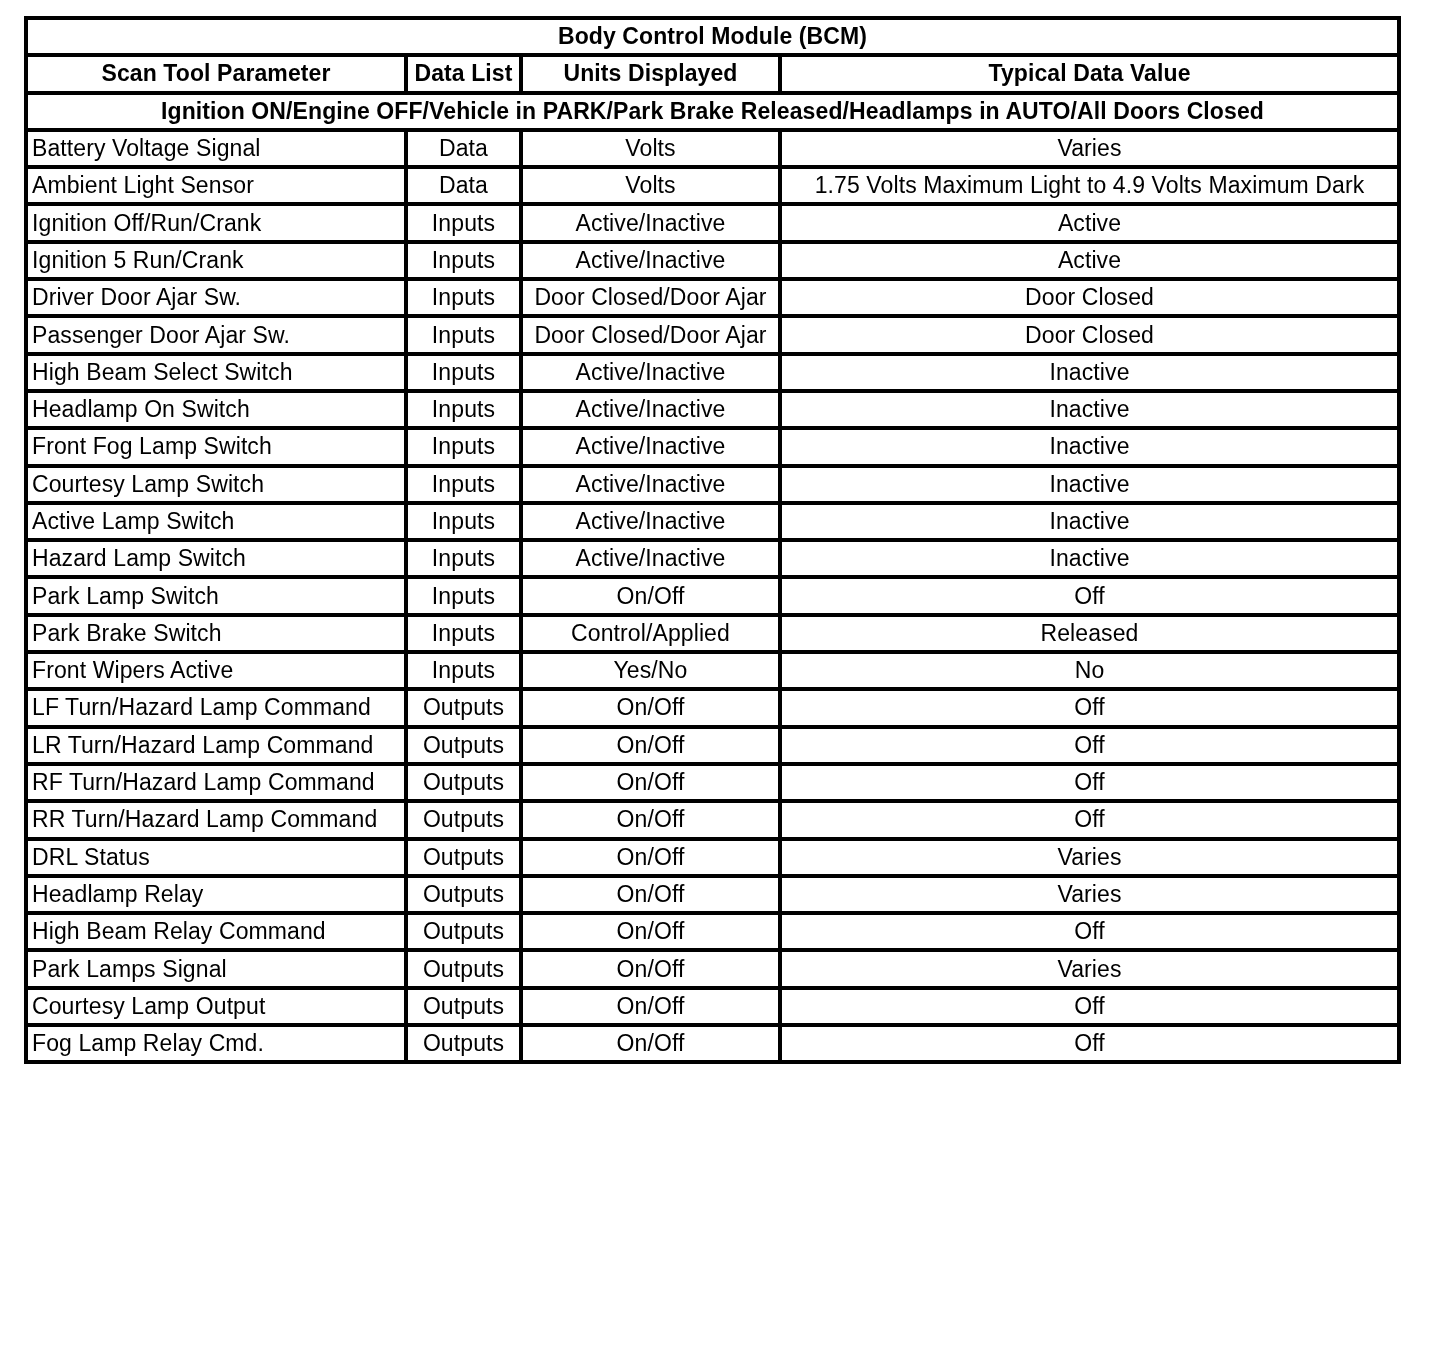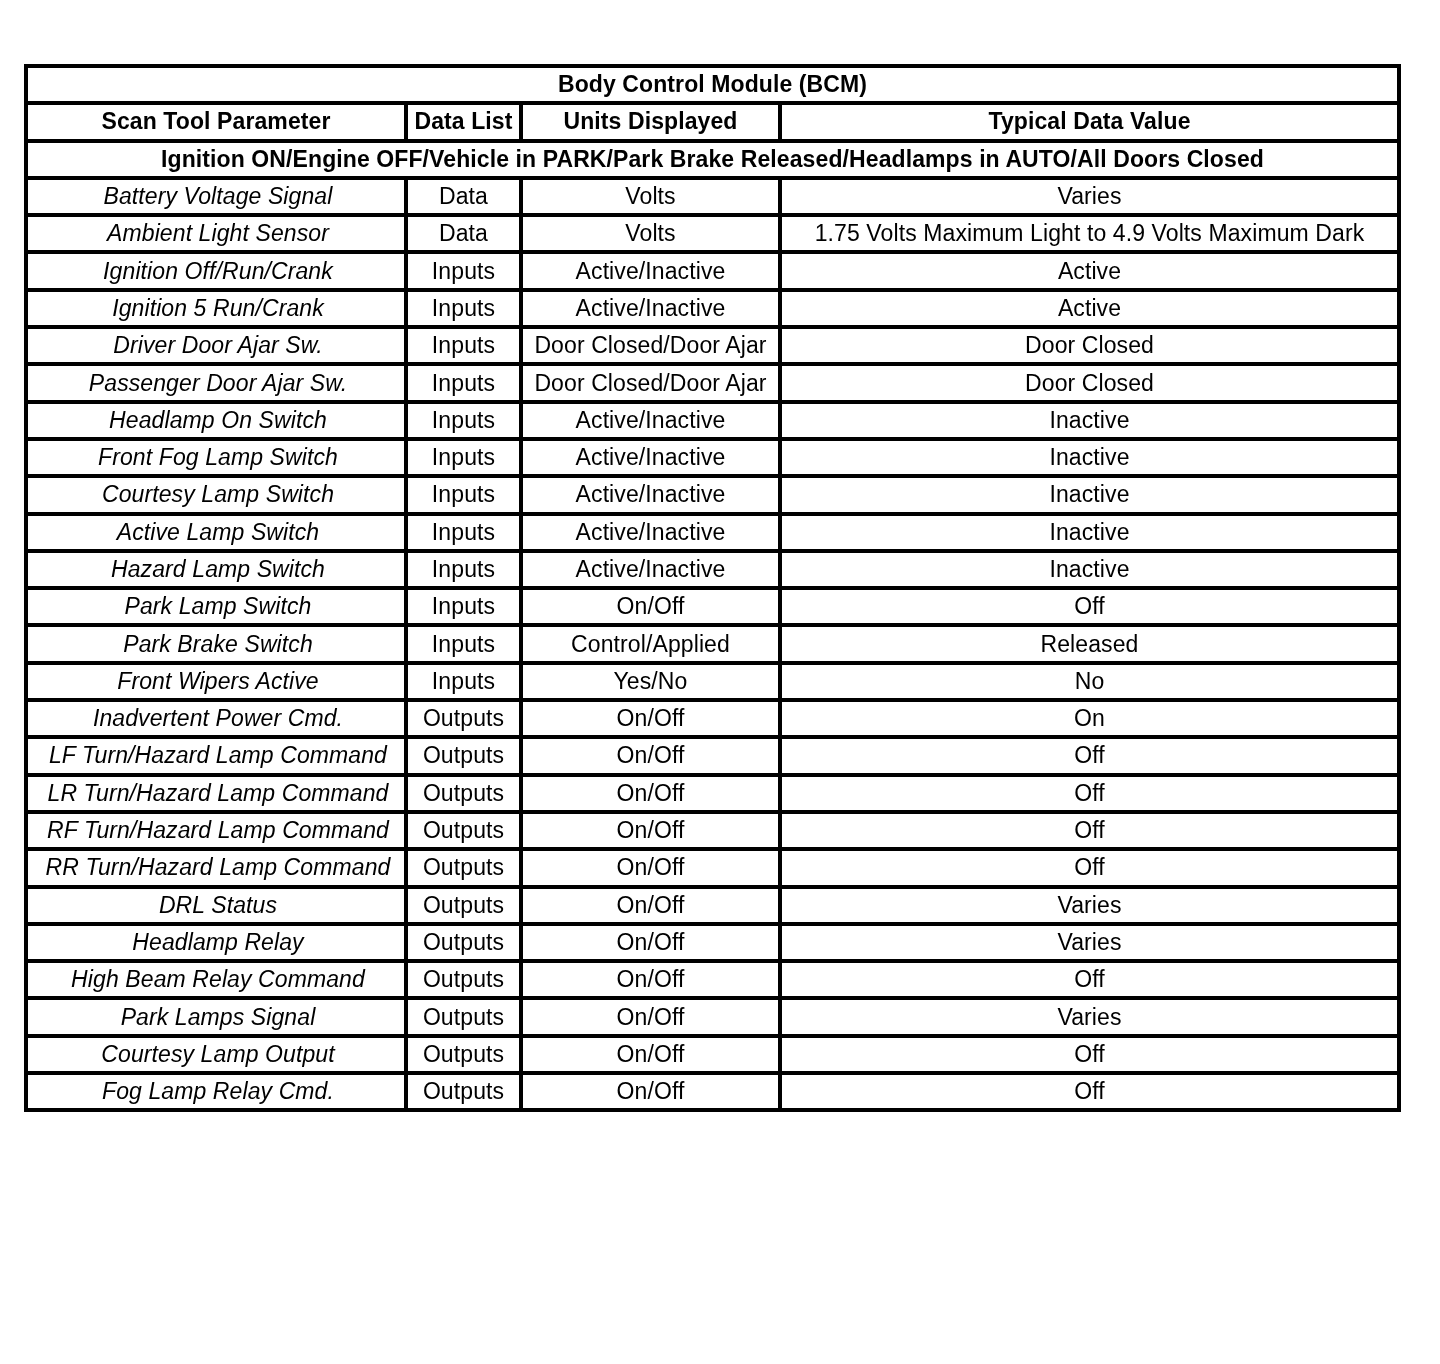--- a/index.html
+++ b/index.html
@@ -3,35 +3,34 @@
 <meta charset="utf-8">
 <style>
   html, body { margin: 0; padding: 0; background: #ffffff; }
   body { width: 1440px; height: 1364px; position: relative; font-family: "Liberation Sans", sans-serif; color: #000; }
   table.bcm {
     position: absolute; left: 24px; top: 16px;
     width: 1377px;
     border-collapse: collapse;
     table-layout: fixed;
     border: 4px solid #000;
-    margin-top: 48px;
   }
   table.bcm td, table.bcm th {
     border: 4px solid #000;
     height: 33.3px;
     padding: 0;
     font-size: 23px;
     line-height: 33px;
     white-space: nowrap;
     overflow: hidden;
     letter-spacing: 0.1px;
   }
   table.bcm th { font-weight: bold; text-align: center; }
   table.bcm td { font-weight: normal; text-align: center; }
-  table.bcm td.param { text-align: center; padding-left: 4px; font-style: italic; }
+  table.bcm td.param { text-align: left; padding-left: 4px; }
   .col1 { width: 380px; }
   .col2 { width: 115px; }
   .col3 { width: 259px; }
   .col4 { width: auto; }
 </style>
 </head>
 <body>
 
 <table class="bcm">
   <colgroup>
@@ -85,20 +84,26 @@
         <td>Door Closed/Door Ajar</td>
         <td>Door Closed</td>
       </tr>
       <tr>
         <td class="param">Passenger Door Ajar Sw.</td>
         <td>Inputs</td>
         <td>Door Closed/Door Ajar</td>
         <td>Door Closed</td>
       </tr>
       <tr>
+        <td class="param">High Beam Select Switch</td>
+        <td>Inputs</td>
+        <td>Active/Inactive</td>
+        <td>Inactive</td>
+      </tr>
+      <tr>
         <td class="param">Headlamp On Switch</td>
         <td>Inputs</td>
         <td>Active/Inactive</td>
         <td>Inactive</td>
       </tr>
       <tr>
         <td class="param">Front Fog Lamp Switch</td>
         <td>Inputs</td>
         <td>Active/Inactive</td>
         <td>Inactive</td>
@@ -131,26 +136,20 @@
         <td class="param">Park Brake Switch</td>
         <td>Inputs</td>
         <td>Control/Applied</td>
         <td>Released</td>
       </tr>
       <tr>
         <td class="param">Front Wipers Active</td>
         <td>Inputs</td>
         <td>Yes/No</td>
         <td>No</td>
-      </tr>
-      <tr>
-        <td class="param">Inadvertent Power Cmd.</td>
-        <td>Outputs</td>
-        <td>On/Off</td>
-        <td>On</td>
       </tr>
       <tr>
         <td class="param">LF Turn/Hazard Lamp Command</td>
         <td>Outputs</td>
         <td>On/Off</td>
         <td>Off</td>
       </tr>
       <tr>
         <td class="param">LR Turn/Hazard Lamp Command</td>
         <td>Outputs</td>

